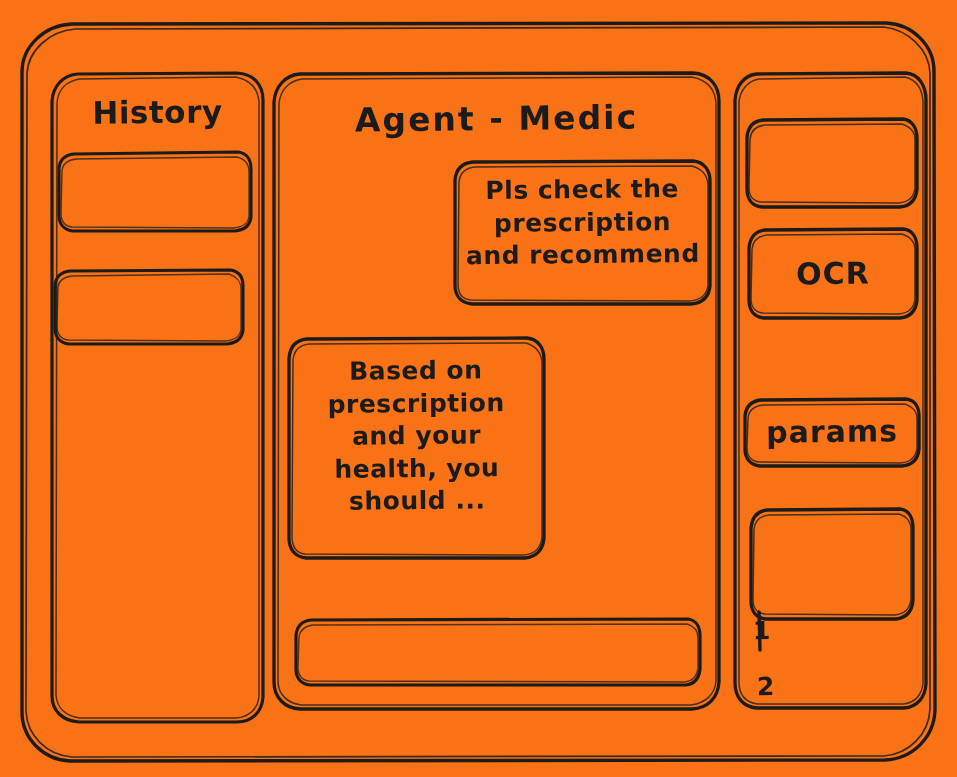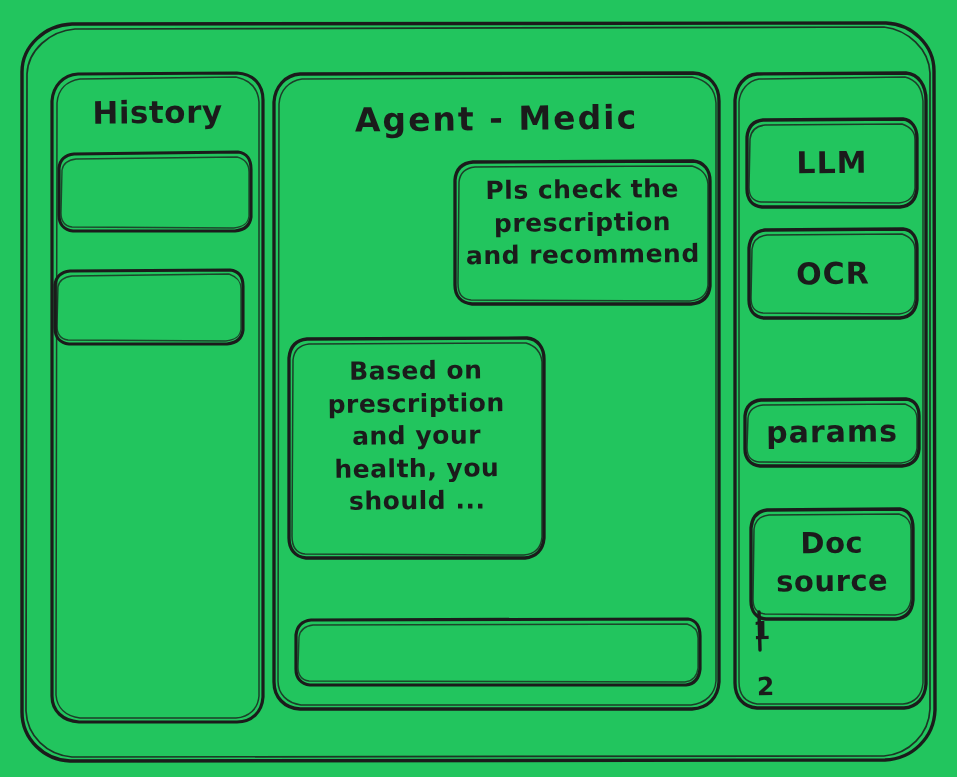--- a/index.html
+++ b/index.html
@@ -11,21 +11,21 @@
   body {
     width: 957px;
     height: 777px;
     font-family: "DejaVu Sans", sans-serif;
     overflow: hidden;
   }
   #stage {
     position: relative;
     width: 957px;
     height: 777px;
-    background: #22c55e;
+    background: #f97316;
   }
   #sketch {
     position: absolute;
     left: 0;
     top: 0;
     width: 957px;
     height: 777px;
   }
   .lbl {
     position: absolute;
@@ -193,34 +193,27 @@
 prescription
 and your
 health, you
 should ...</div>
   </div>
 
   <div class="hit" style="left:296px; top:619px; width:404px; height:66px;">
     <div class="lbl" style="left:14px; top:20px; width:376px; text-align:left; font-size:22px;"></div>
   </div>
 
-  <div class="hit" style="left:747px; top:119px; width:170px; height:88px;">
-    <div class="lbl tool-text" style="left:0; top:26px; width:170px;">LLM</div>
-  </div>
 
   <div class="hit" style="left:749px; top:229px; width:168px; height:89px;">
     <div class="lbl tool-text" style="left:0; top:27px; width:168px;">OCR</div>
   </div>
 
   <div class="hit" style="left:745px; top:399px; width:174px; height:47px;">
     <div class="lbl tool-text" style="left:0; top:15px; width:174px;">params</div>
   </div>
 
-  <div class="hit" style="left:751px; top:509px; width:162px; height:110px;">
-    <div class="lbl doc-text" style="left:0; top:16px; width:162px;">Doc
-source</div>
-  </div>
 
   <div class="lbl num-text" style="left:753px; top:616px; width:40px;">1</div>
 
   <div class="lbl num-text" style="left:757px; top:672px; width:40px;">2</div>
 
 </div>
 
 </body></html>

